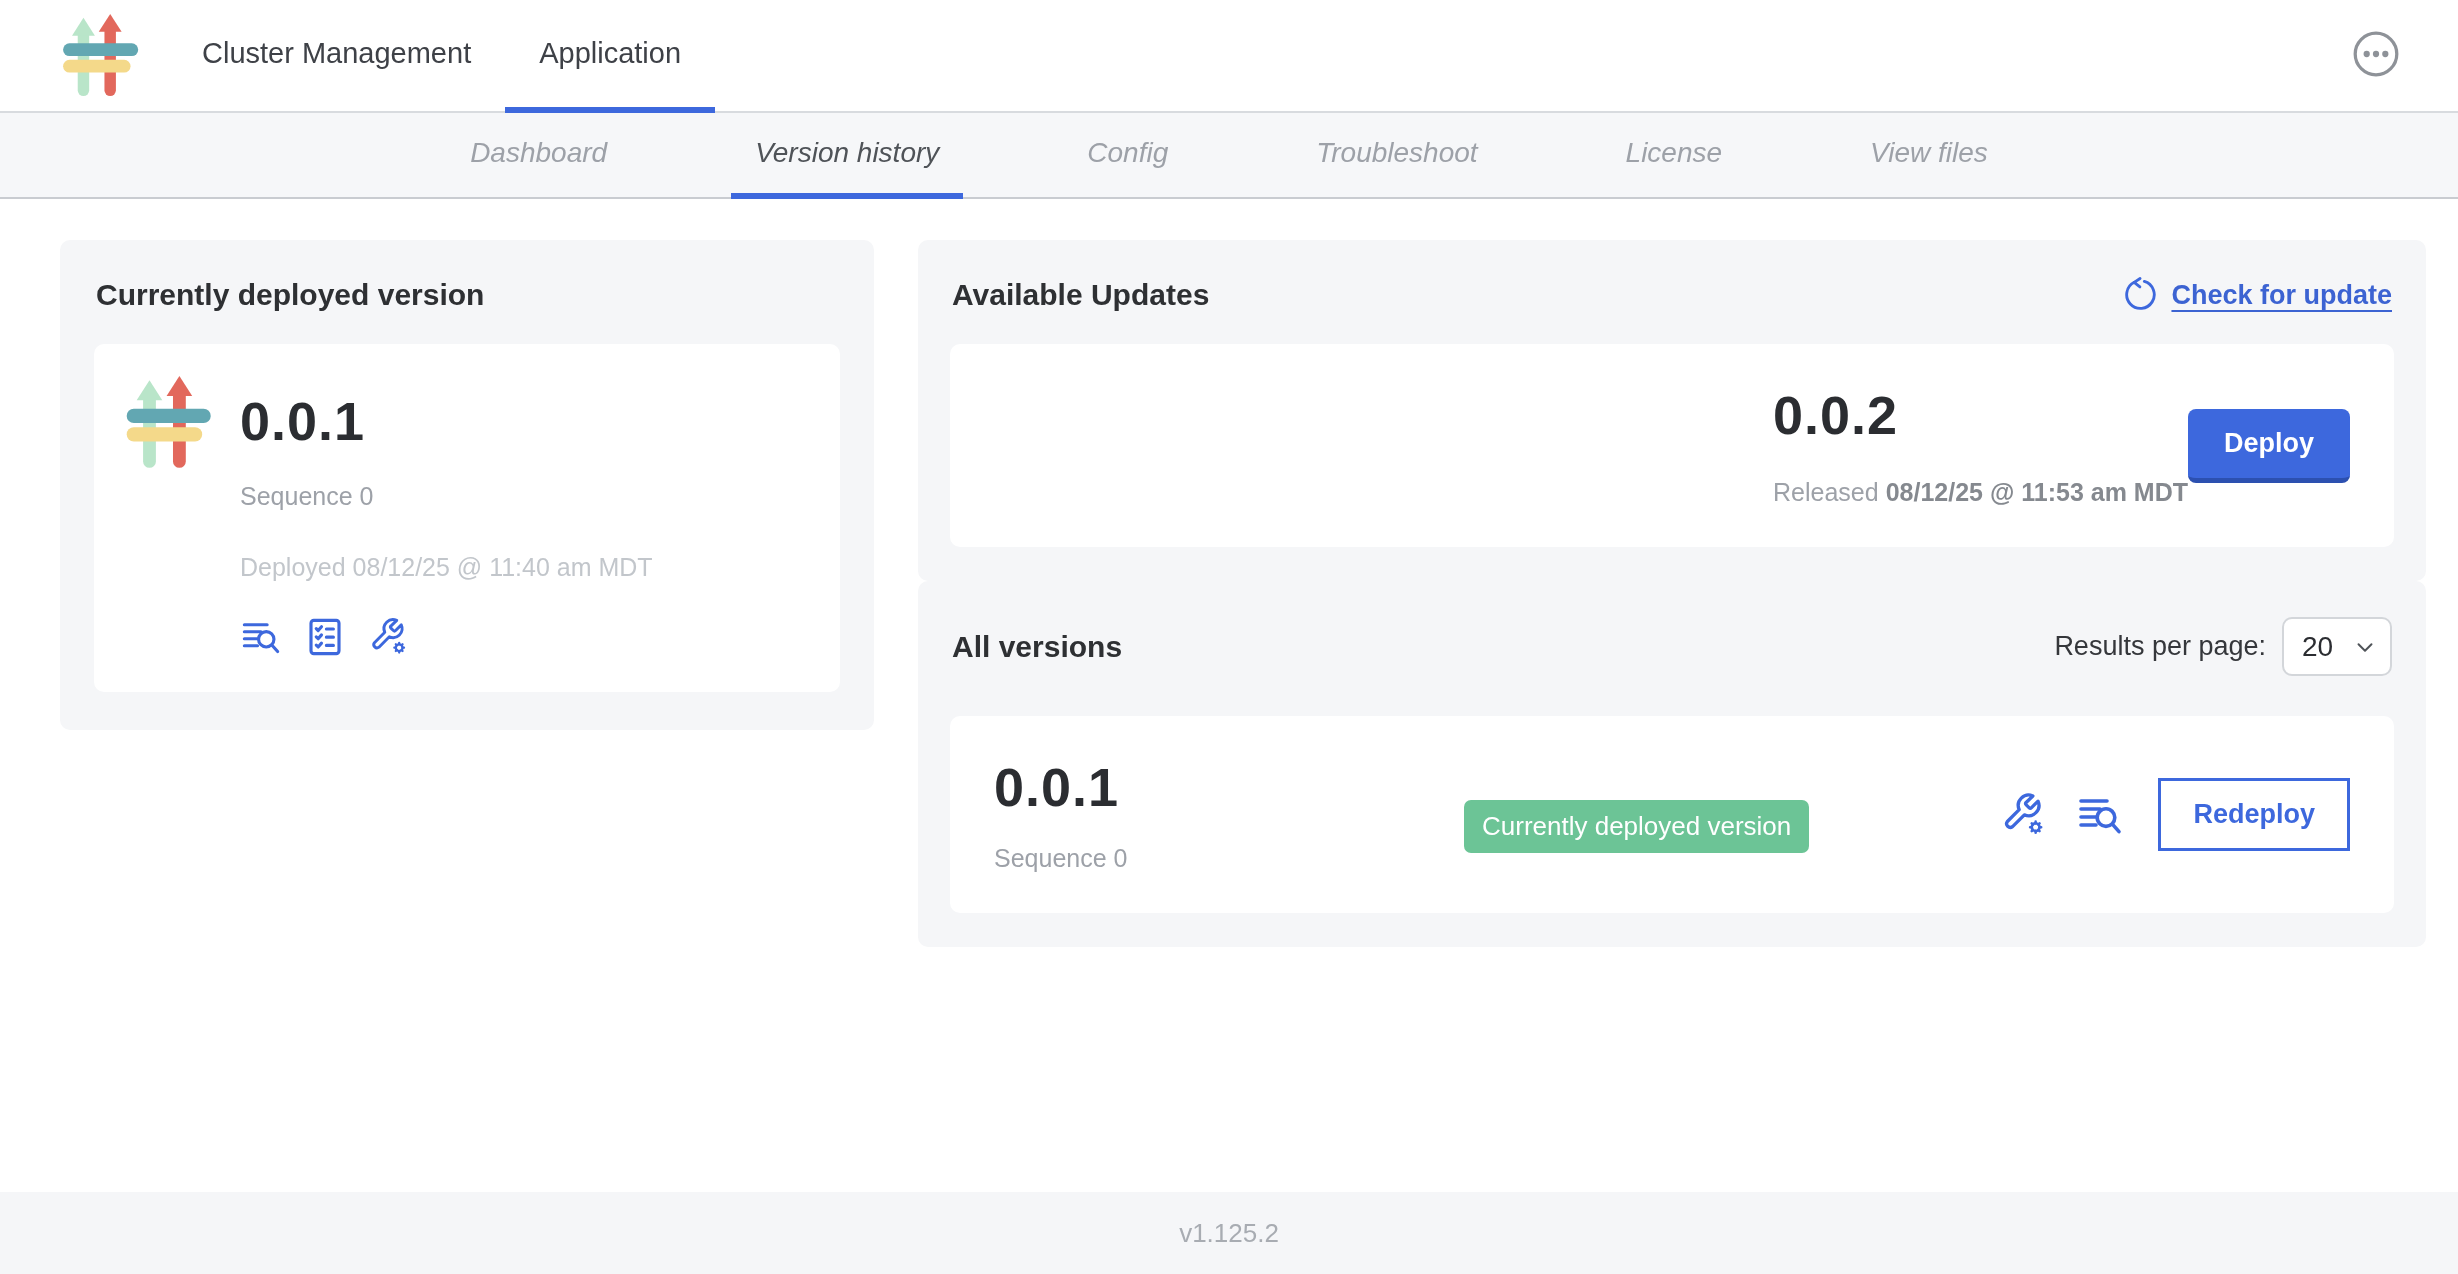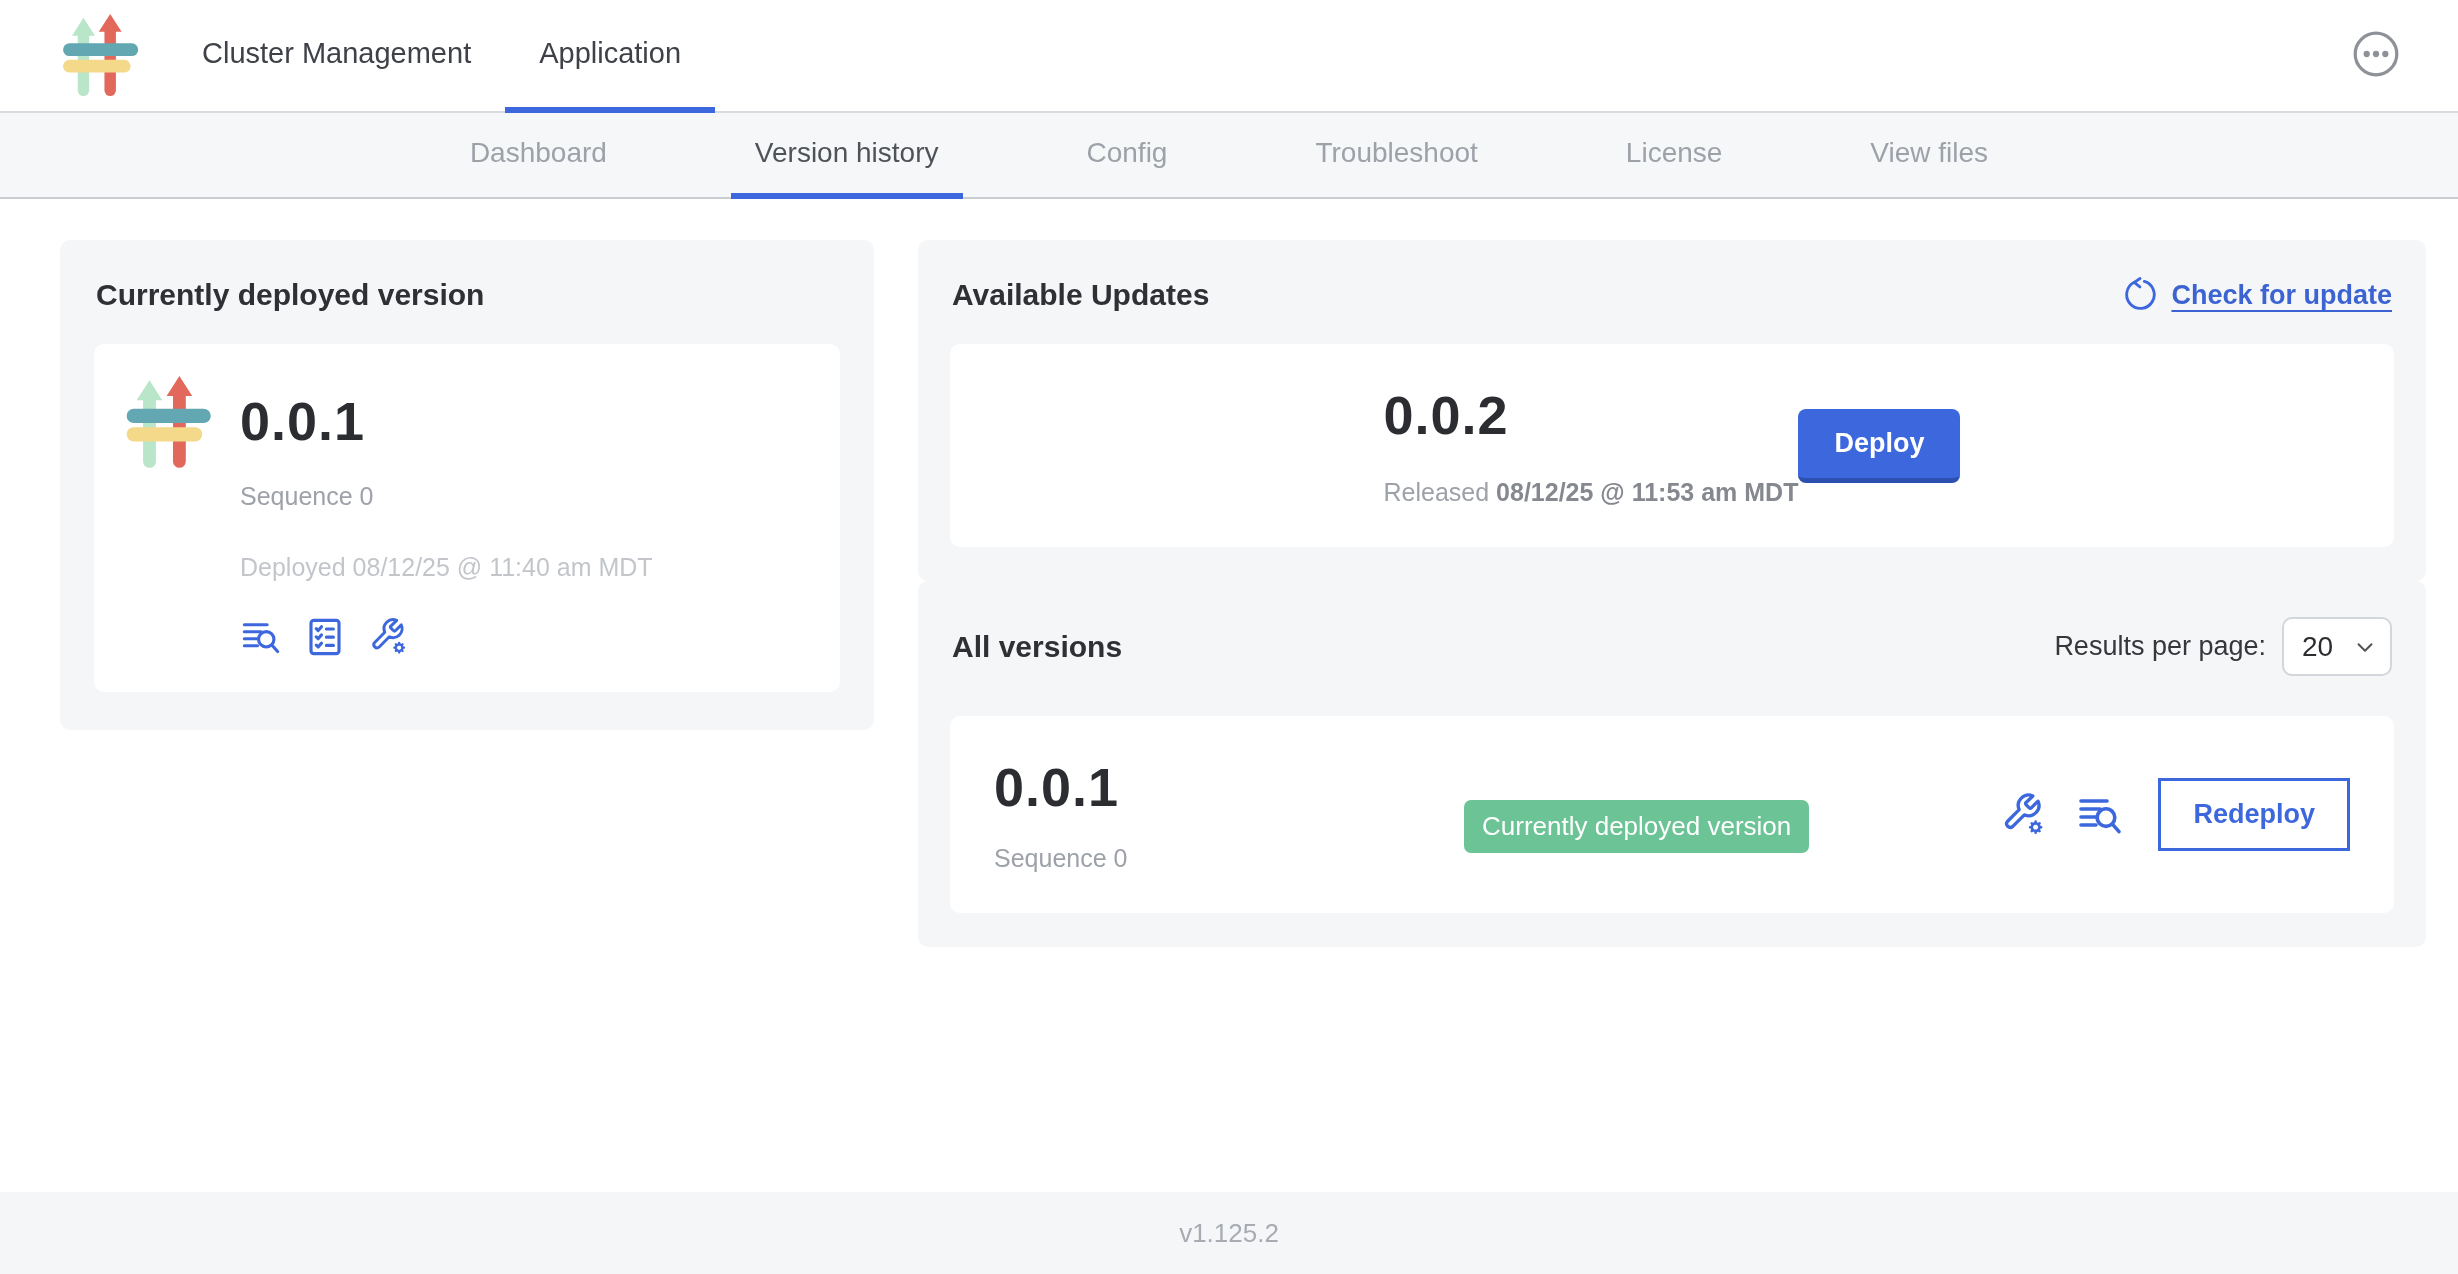--- a/index.html
+++ b/index.html
@@ -28,21 +28,21 @@
   }
   .header-tab.active { border-bottom-color:#3d68dd; }
   .header-right { margin-left:auto; align-self:center; }
   .menu-btn { width:52px; height:52px; cursor:pointer; background:none; border:none; padding:0; }
   .menu-btn svg { width:52px; height:52px; display:block; }
 
   
   .subnav {
     height:86px; flex:0 0 86px; background:#f6f7f9;
     border-bottom:2px solid #c9ccd1;
-    display:flex; justify-content:center; gap:100px; align-items:stretch;
+    display:flex; justify-content:center; gap:100px; align-items:stretch;font-style:italic;
   }
   .subnav-tab {
     display:flex; align-items:center; padding:0 24px;
     font-size:28px; color:#9da1a8; cursor:pointer;
     border-bottom:6px solid transparent; margin-bottom:-2px;
   }
   .subnav-tab.active { color:#4f5358; font-weight:500; border-bottom-color:#3d68dd; }
 
   
   .main { flex:1 1 auto; background:#ffffff; padding:41px 32px 0 32px; display:flex; gap:44px; align-items:flex-start;margin-left:28px; }
@@ -65,21 +65,21 @@
   .icon-btn svg { width:42px; height:42px; }
   .row-icon svg { width:48px; height:48px; }
 
   
   .right-col { flex:1 1 auto; display:flex; flex-direction:column; }
   .card-header-row { display:flex; justify-content:space-between; align-items:center; margin:2px 2px 30px 2px; }
   .check-link { display:flex; align-items:center; gap:14px; color:#3c63d2; font-size:27px; font-weight:bold; text-decoration:none; cursor:pointer; }
   .check-link .link-text { text-decoration:underline; text-underline-offset:6px; }
   .check-link svg { width:38px; height:38px; }
 
-  .update-row { padding:40px 44px; display:flex; align-items:center; justify-content:center; }
+  .update-row { padding:40px 44px; display:flex; align-items:center; justify-content:flex-end; }
   .released { font-size:25px; color:#9da1a8; margin-top:32px; }
   .released b { color:#85898f; }
   .deploy-btn {
     background:#3d68dd; color:#ffffff; font-family:inherit;
     font-size:27px; font-weight:bold; padding:19px 36px;
     border:none; border-bottom:5px solid #2c50b0; border-radius:8px; cursor:pointer;
   }
 
   .versions-card .card-header-row { margin-bottom:40px; }
   .rpp { display:flex; align-items:center; gap:16px; font-size:27px; color:#35373b; }

